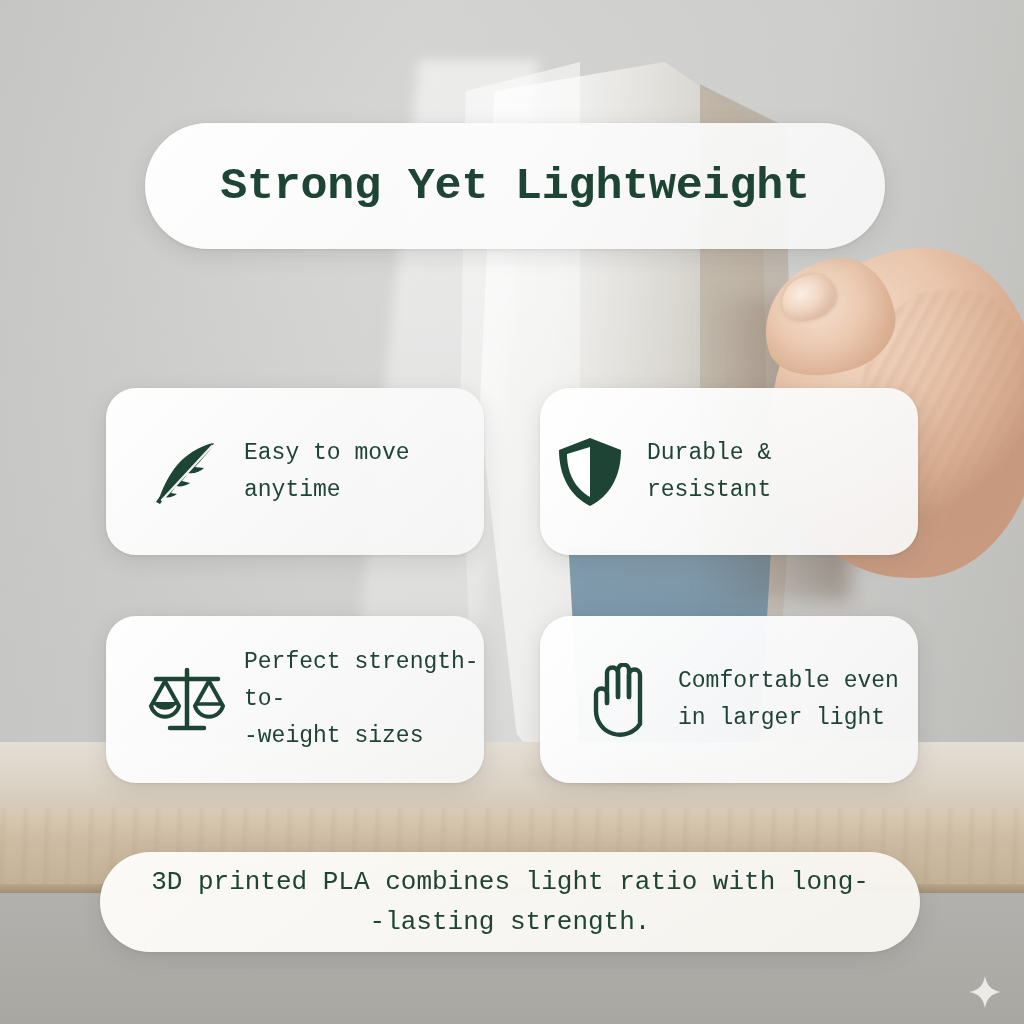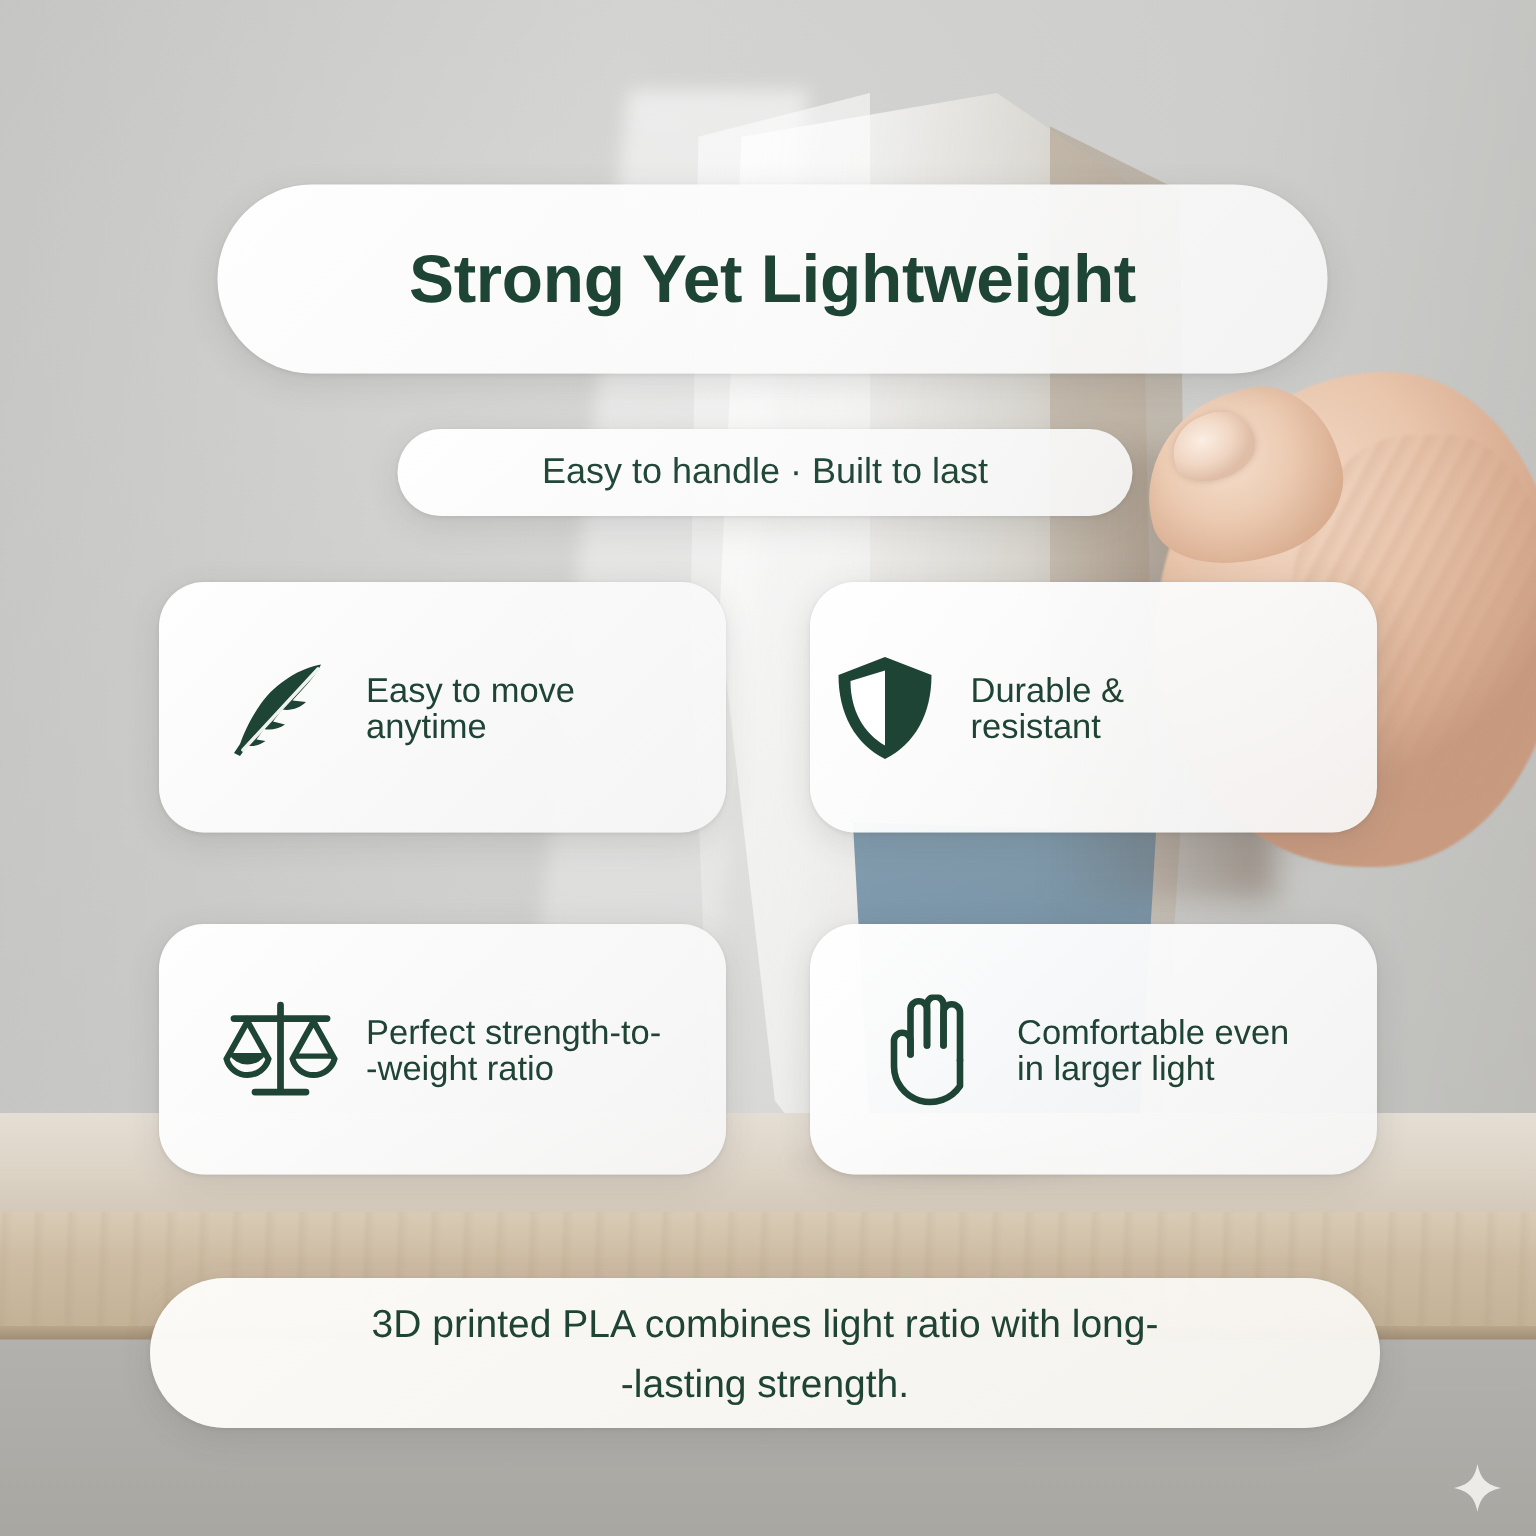--- a/index.html
+++ b/index.html
@@ -5,21 +5,21 @@
 <style>
   * { margin:0; padding:0; box-sizing:border-box; }
   html,body { width:1024px; height:1024px; }
   body {
     font-family:"Liberation Sans","DejaVu Sans",sans-serif;
     background:#cfd0cf;
     overflow:hidden;
   }
 
   
-  #stage { position:relative; width:1024px; height:1024px; overflow:hidden; }
+  #stage { position:relative; width:1024px; height:1024px; overflow:hidden;font-family:Liberation Mono, monospace; }
 
   
   .bg-wall{
     position:absolute; inset:0;
     background:
       radial-gradient(120% 90% at 30% 20%, #d7d8d6 0%, #cccdcb 55%, #c3c4c2 100%);
   }
   .bg-wall-shade{
     position:absolute; left:0; top:0; width:100%; height:100%;
     background:linear-gradient(100deg,
@@ -167,21 +167,21 @@
   .card-2{ left:540px; top:388px;padding-left:11px; }
   .card-3{ left:106px; top:616px; }
   .card-4{ left:540px; top:616px; }
 
   .card-icon{
     width:78px; height:78px; flex:0 0 78px;
     display:flex; align-items:center; justify-content:center;
     margin-right:18px;
   }
   .card-label{
-    font-size:23px; line-height:24px; color:#1f4436; font-weight:400;
+    font-size:23px; line-height:37px; color:#1f4436; font-weight:400;
     white-space:pre-line;
   }
   .card-3 .card-label, .card-4 .card-label{ white-space:pre-line; }
 
   .banner{
     left:100px; top:852px; width:820px; height:100px;
     border-radius:50px;
     display:flex; align-items:center; justify-content:center;
     background:linear-gradient(135deg, rgba(253,252,249,.97) 0%, rgba(248,246,241,.95) 100%);
   }
@@ -219,23 +219,20 @@
   <div class="obj-shadow"></div>
   <div class="shelf-face"></div>
   <div class="shelf-grain"></div>
   <div class="shelf-edge"></div>
   <div class="floor"></div>
 
   <div class="pill title-pill">
     <span class="title-text">Strong Yet Lightweight</span>
   </div>
 
-  <div class="pill sub-pill">
-    <span class="sub-text">Easy to handle · Built to last</span>
-  </div>
 
   <div class="card card-1">
     <span class="card-icon">
       <svg width="72" height="72" viewBox="0 0 72 72" aria-hidden="true">
         <path d="M63 7 C50 9 33 19 23 33 C16 43 12 52 9 60 L5 66 L9 68 L14 61
                  C17 62 22 61 26 58 L20 57 L25 50 C29 51 35 50 39 47 L31 45
                  L37 37 C43 38 49 36 53 32 L44 31 C52 22 60 14 63 7 Z" fill="#1d4435"></path>
         <path d="M61 10 L11 64" stroke="#eef3f0" stroke-width="2.4" fill="none" stroke-linecap="round"></path>
       </svg>
     </span>
@@ -262,21 +259,21 @@
           <line x1="8" y1="15" x2="70" y2="15"></line>
           <line x1="22" y1="64" x2="56" y2="64"></line>
         </g>
         <path d="M17 17 L3 42 A14.5 14.5 0 0 0 31 42 Z" fill="none" stroke="#1d4435" stroke-width="4"></path>
         <path d="M4.2 38 A14.5 14.5 0 0 0 29.8 38 Z" fill="#1d4435"></path>
         <path d="M61 17 L47 42 A14.5 14.5 0 0 0 75 42 Z" fill="none" stroke="#1d4435" stroke-width="4"></path>
         <line x1="48.2" y1="40" x2="73.8" y2="40" stroke="#1d4435" stroke-width="3.5"></line>
       </svg>
     </span>
     <span class="card-label">Perfect strength-to-
--weight ratio</span>
+-weight sizes</span>
   </div>
 
   <div class="card card-4">
     <span class="card-icon">
       <svg width="68" height="74" viewBox="0 0 68 74" aria-hidden="true">
         <g fill="none" stroke="#1d4435" stroke-width="4.4" stroke-linecap="round" stroke-linejoin="round">
           <path d="M20 40 L20 10 A5.5 5.5 0 0 1 31 10 L31 34"></path>
           <path d="M31 34 L31 7 A5.5 5.5 0 0 1 42 7 L42 34"></path>
           <path d="M42 34 L42 12 A5.5 5.5 0 0 1 53 12 L53 44"></path>
           <path d="M20 40 L20 31 A5.5 5.5 0 0 0 9 31 L9 48

